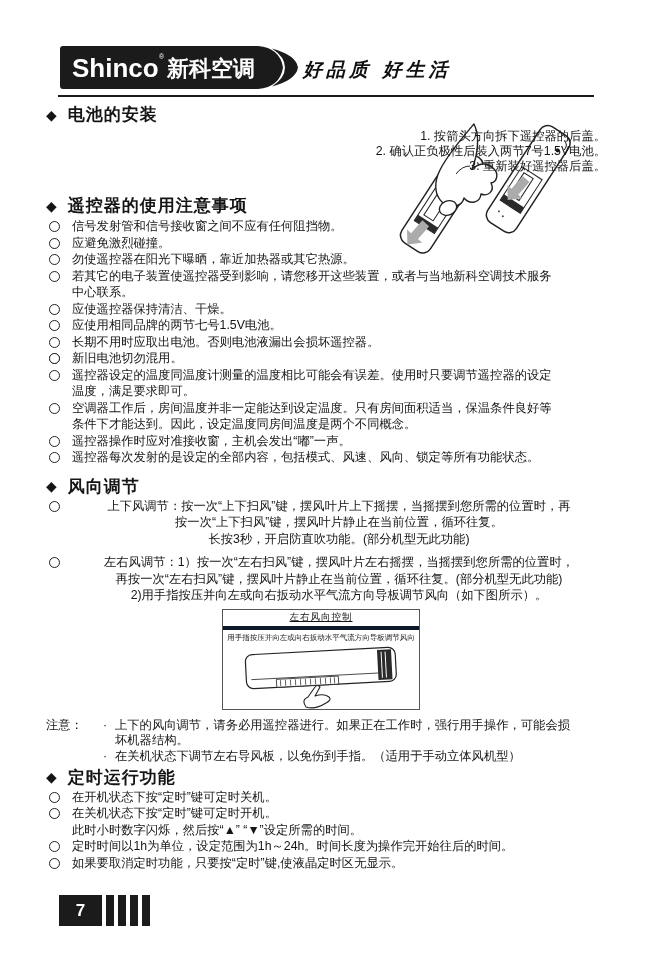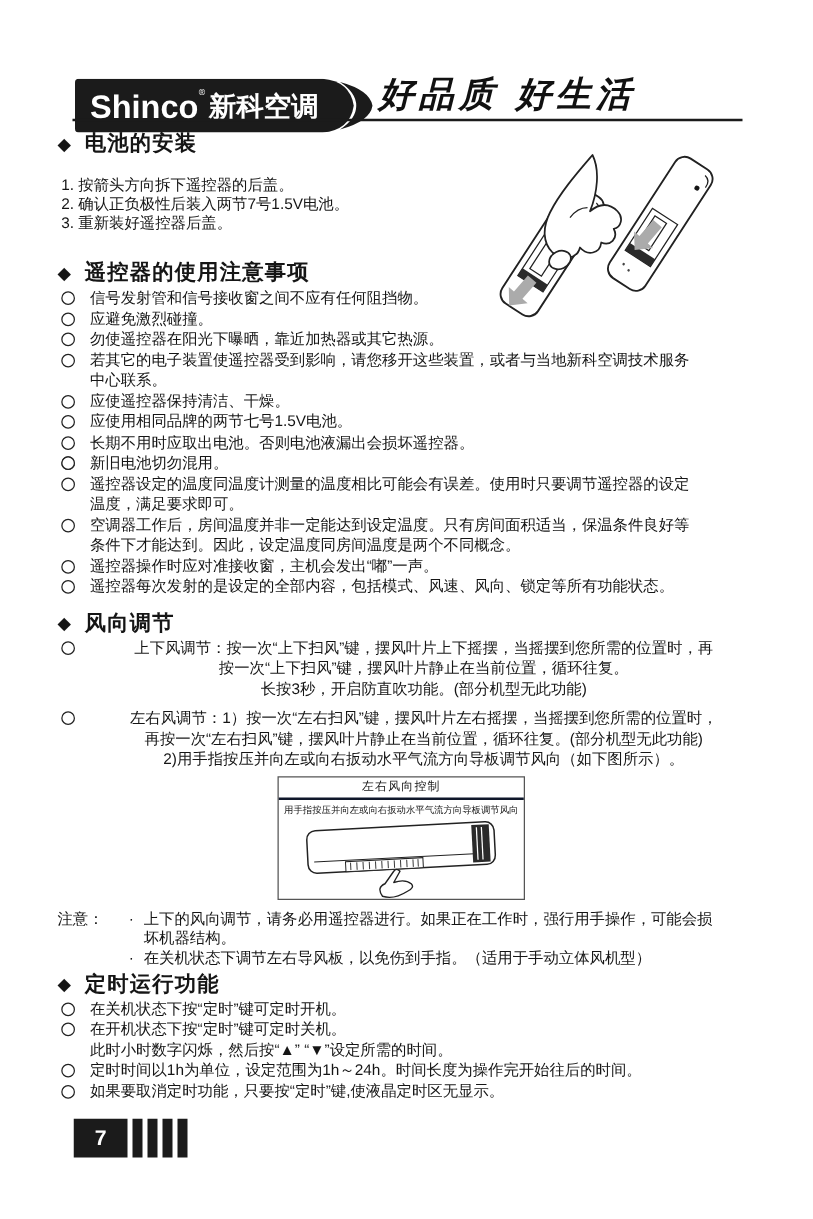--- a/index.html
+++ b/index.html
@@ -1,51 +1,51 @@
 <!DOCTYPE html>
 <html><head>
 <meta charset="utf-8">
 <style>
   html,body{margin:0;padding:0;background:#ffffff;}
   .page{
     position:relative;width:650px;height:975px;background:#fff;overflow:hidden;
     font-family:"Liberation Sans","DejaVu Sans",sans-serif;color:#151515;
   }
   
-  .logo-wrap{position:absolute;left:60px;top:63px;width:245px;height:43px;text-align:right;}
+  .logo-wrap{position:absolute;left:60px;top:46px;width:245px;height:43px;text-align:right;}
   .tagline{
     position:absolute;left:303px;top:57px;
     font-family:"DejaVu Serif",serif;font-style:italic;font-weight:bold;
-    font-size:28px;letter-spacing:4px;color:#111;white-space:nowrap;
+    font-size:19px;letter-spacing:4px;color:#111;white-space:nowrap;
   }
   .rule{position:absolute;left:58px;top:95px;width:536px;height:2px;background:#1b1b1b;}
   
   .content{position:absolute;left:46px;top:101px;width:560px;}
   .sec-title{display:flex;align-items:center;gap:10px;font-size:17px;font-weight:bold;letter-spacing:1px;height:21px;}
   .diamond{font-size:14px;line-height:1;}
   .t-battery{margin-top:3px;}
   .t-usage{margin-top:21px;}
   .t-wind{margin-top:10px;}
   .t-timer{margin-top:2px;}
-  .steps{margin-top:16px;}
+  .steps{margin-top:4px;text-align:right;}
   .steps .st{font-size:12.3px;line-height:15px;padding-left:3px;white-space:nowrap;}
   .ulist{margin-top:2px;}
   .wlist{margin-top:1px;text-align:center;}
   .tlist{margin-top:1px;}
   .li,.lc{position:relative;padding-left:26px;font-size:12.3px;line-height:16.5px;white-space:nowrap;}
   .tlist .li,.tlist .lc{line-height:16.5px;}
   .li .circ{
     position:absolute;left:3px;top:3px;width:9px;height:9px;
     border:1.5px solid #222;border-radius:50%;background:#fff;
   }
   .wgap{height:7px;}
   
   .figure{margin:5px 0 0 176px;width:196px;border:1px solid #555;background:#fff;}
   .fig-title{height:16px;display:flex;align-items:center;justify-content:center;
-    font-size:9.5px;border-bottom:2px solid #0f172a;letter-spacing:1px;}
+    font-size:9.5px;border-bottom:4px solid #0f172a;letter-spacing:1px;text-decoration:underline;}
   .fig-caption{font-size:7.5px;text-align:center;margin-top:3px;font-weight:normal;white-space:nowrap;}
   .fig-art{display:block;margin:0 auto;}
   
   .notice{position:relative;margin-top:8px;padding-left:57px;font-size:12.3px;line-height:15.8px;}
   .notice-label{position:absolute;left:0;top:0;}
   .nline{white-space:nowrap;}
   .nline .ndot{display:inline-block;width:12px;}
   .nline.cont{padding-left:12px;}
   
   .remotes{position:absolute;left:378px;top:112px;width:238px;height:146px;}
@@ -194,22 +194,22 @@
       <div class="nline"><span class="ndot">·</span><span>上下的风向调节，请务必用遥控器进行。如果正在工作时，强行用手操作，可能会损</span></div>
       <div class="nline cont">坏机器结构。</div>
       <div class="nline"><span class="ndot">·</span><span>在关机状态下调节左右导风板，以免伤到手指。（适用于手动立体风机型）</span></div>
     </div>
 
     <div class="sec-title t-timer">
       <span class="diamond">◆</span>
       <span>定时运行功能</span>
     </div>
     <div class="tlist">
+      <div class="li"><span class="circ"></span><span>在开机状态下按“定时”键可定时关机。</span></div>
       <div class="li"><span class="circ"></span><span>在关机状态下按“定时”键可定时开机。</span></div>
-      <div class="li"><span class="circ"></span><span>在开机状态下按“定时”键可定时关机。</span></div>
       <div class="lc">此时小时数字闪烁，然后按“▲” “▼”设定所需的时间。</div>
       <div class="li"><span class="circ"></span><span>定时时间以1h为单位，设定范围为1h～24h。时间长度为操作完开始往后的时间。</span></div>
       <div class="li"><span class="circ"></span><span>如果要取消定时功能，只要按“定时”键,使液晶定时区无显示。</span></div>
     </div>
   </div>
 
   <div class="page-badge">
     <div class="badge-box">7</div>
     <div class="bars">
       <div class="bar"></div>

